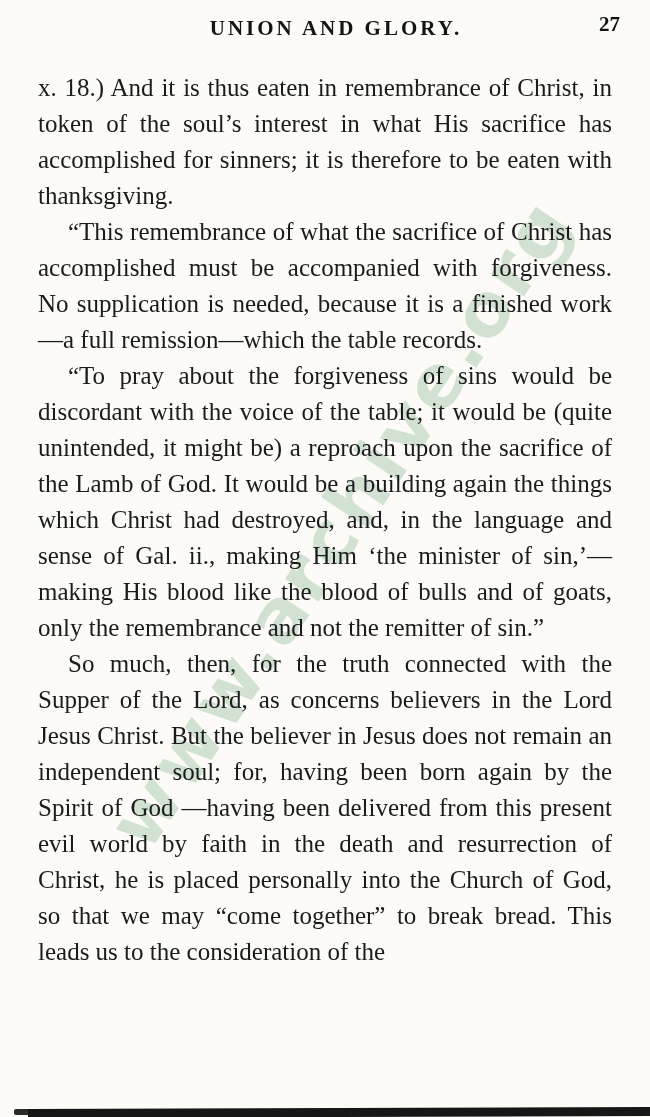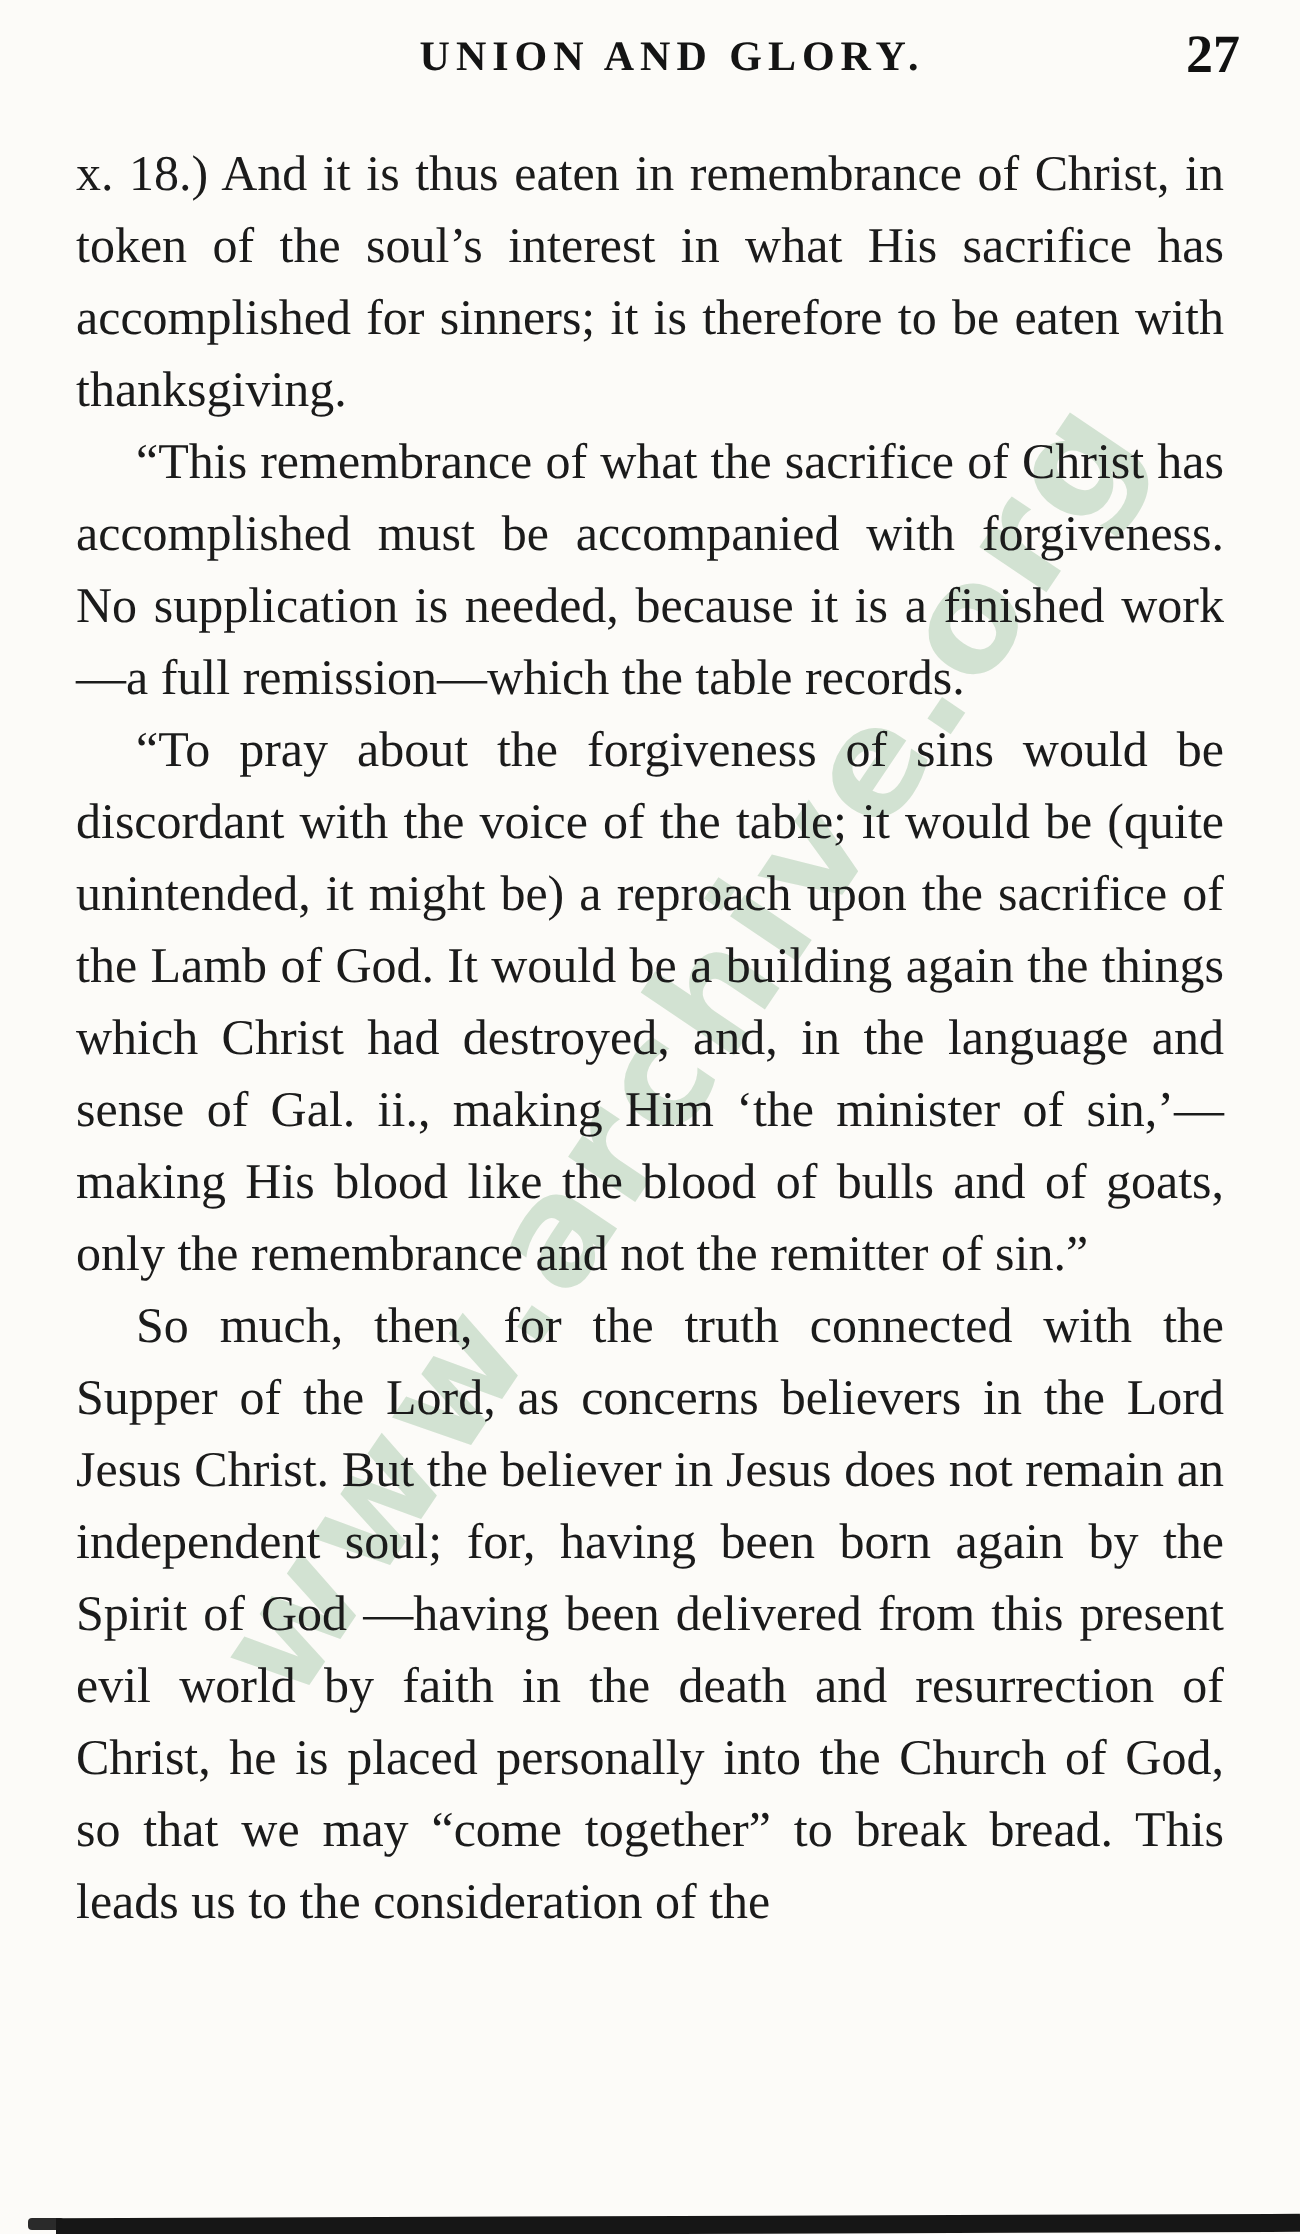--- a/index.html
+++ b/index.html
@@ -28,21 +28,21 @@
     font-weight: 700;
     font-size: 21px;
     letter-spacing: 3px;
     color: #141414;
   }
   .page-number {
     position: absolute;
     top: 12px;
     right: 30px;
     font-weight: 700;
-    font-size: 27px;
+    font-size: 21px;
     color: #111;
   }
   .body-text {
     position: relative;
     margin: 14px 38px 0 38px;
     font-size: 25px;
     line-height: 36px;
     text-align: justify;
     z-index: 2;
   }

